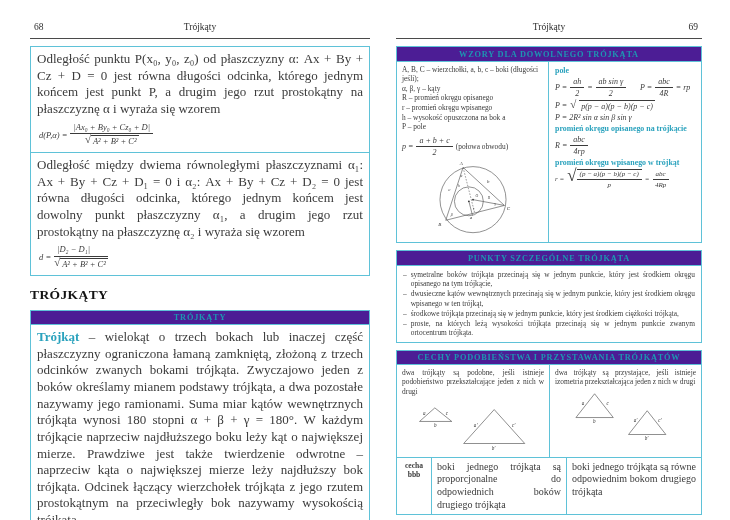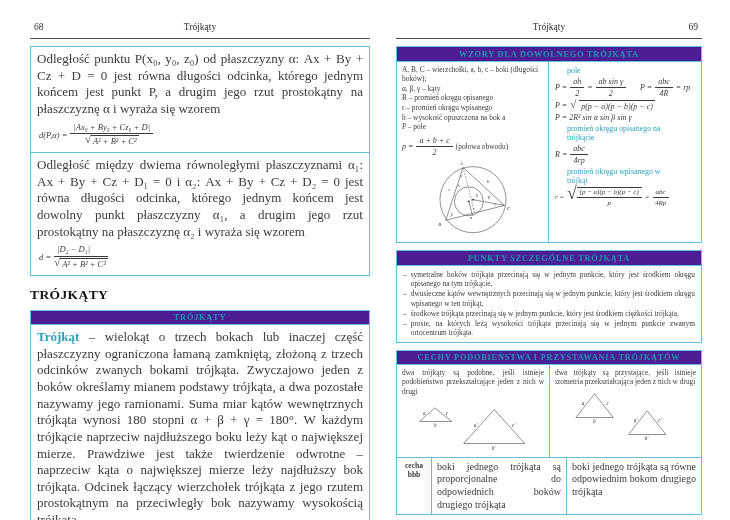--- a/index.html
+++ b/index.html
@@ -51,21 +51,21 @@
   .cap{font-size:7.8px;font-style:italic;margin-top:0;}
   .nex{display:flex;align-items:center;justify-content:center;font-size:11px;font-weight:bold;}
 
   
   .wgrid{display:grid;grid-template-columns:152px 1fr;}
   .wleft{padding:3px 5px 2px;border-right:1px solid #5fc2d8;}
   .legend div{font-size:7.4px;line-height:1.3;}
   .pform{font-size:8px;padding:2px 0 1px;}
   .pform .note{font-style:normal;font-size:7.4px;}
   .wright{padding:2px 6px 3px;}
-  .mh{color:#2aa2bd;font-weight:normal;font-size:7.9px;margin:2px 12px 1px;}
+  .mh{color:#2aa2bd;font-weight:bold;font-size:7.9px;margin:2px 0 1px;}
   .fr{display:flex;align-items:center;gap:3px;font-style:italic;font-size:8px;margin:2px 0;}
   .fr.small{font-size:7px;}
   .gap{width:8px;}
 
   
   .plist{padding:4px 6px 3px;}
   .pitem{display:flex;gap:4px;font-size:7.4px;line-height:1.25;text-align:justify;margin-bottom:1px;}
   .pitem .dash{flex:0 0 auto;}
 
   
@@ -256,21 +256,21 @@
   </div>
   <div class="prule"></div>
 
   <div class="flow">
 
     <div class="tbox">
       <div class="band">WZORY DLA DOWOLNEGO TRÓJKĄTA</div>
       <div class="wgrid">
         <div class="wleft">
           <div class="legend">
-            <div>A, B, C – wierzchołki, a, b, c – boki (długości boków);</div>
+            <div>A, B, C – wierzchołki, a, b, c – boki (długości jeśli);</div>
             <div>α, β, γ – kąty</div>
             <div>R – promień okręgu opisanego</div>
             <div>r – promień okręgu wpisanego</div>
             <div>h – wysokość opuszczona na bok a</div>
             <div>P – pole</div>
           </div>
           <div class="fr pform">
             <span>p =</span>
             <span class="frac">
               <span class="num">a + b + c</span>

